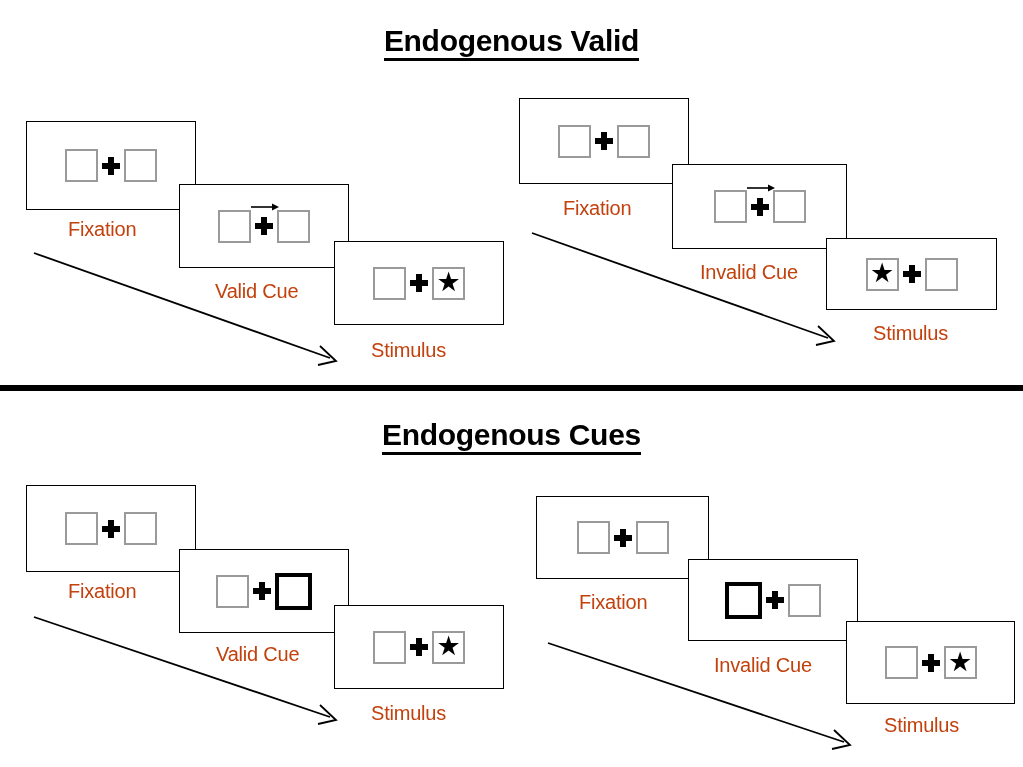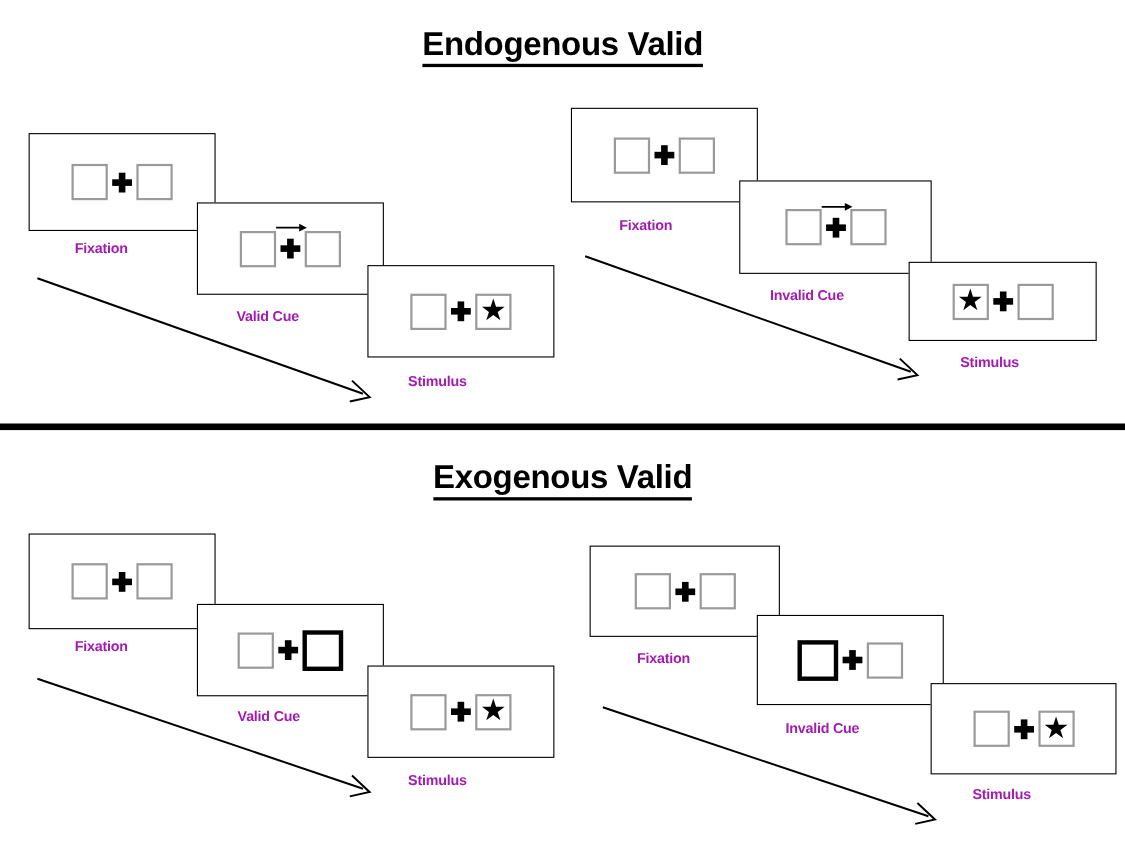--- a/index.html
+++ b/index.html
@@ -94,23 +94,23 @@
 
   
   .cue-arrow {
     position: absolute;
     pointer-events: none;
   }
 
   
   .stage-label {
     position: absolute;
-    font-weight: bold;
-    font-size: 13px;
-    color: #a21caf;
+    font-weight: normal;
+    font-size: 20px;
+    color: #c2410c;
     white-space: nowrap;
     letter-spacing: -0.2px;
   }
 
   
   .flow-arrow {
     position: absolute;
     overflow: visible;
   }
 </style>
@@ -211,21 +211,21 @@
 <div class="stage-label" style="left:873px; top:322px;">Stimulus</div>
 
 <svg class="flow-arrow" style="left:528px; top:228px;" width="320" height="125" viewBox="0 0 320 125">
   <line x1="4" y1="5" x2="300" y2="110" stroke="#000" stroke-width="1.8"></line>
   <polyline points="290,98 306,113 288,117" fill="none" stroke="#000" stroke-width="1.8"></polyline>
 </svg>
 
 <div class="divider" style="top:385px;"></div>
 
 <div class="section-title" style="top:418px;">
-  <span>Exogenous Valid</span>
+  <span>Endogenous Cues</span>
 </div>
 
 <div class="panel" style="left:26px; top:485px; width:170px; height:87px;">
   <div class="panel-inner">
     <div class="pbox" style="width:33px; height:33px;"></div>
     <div class="plus" style="width:26px; height:26px;">
       <span style="position:absolute;left:50%;top:50%;transform:translate(-50%,-50%);width:18px;height:6px;background:#000;"></span>
       <span style="position:absolute;left:50%;top:50%;transform:translate(-50%,-50%);width:6px;height:18px;background:#000;"></span>
     </div>
     <div class="pbox" style="width:33px; height:33px;"></div>

